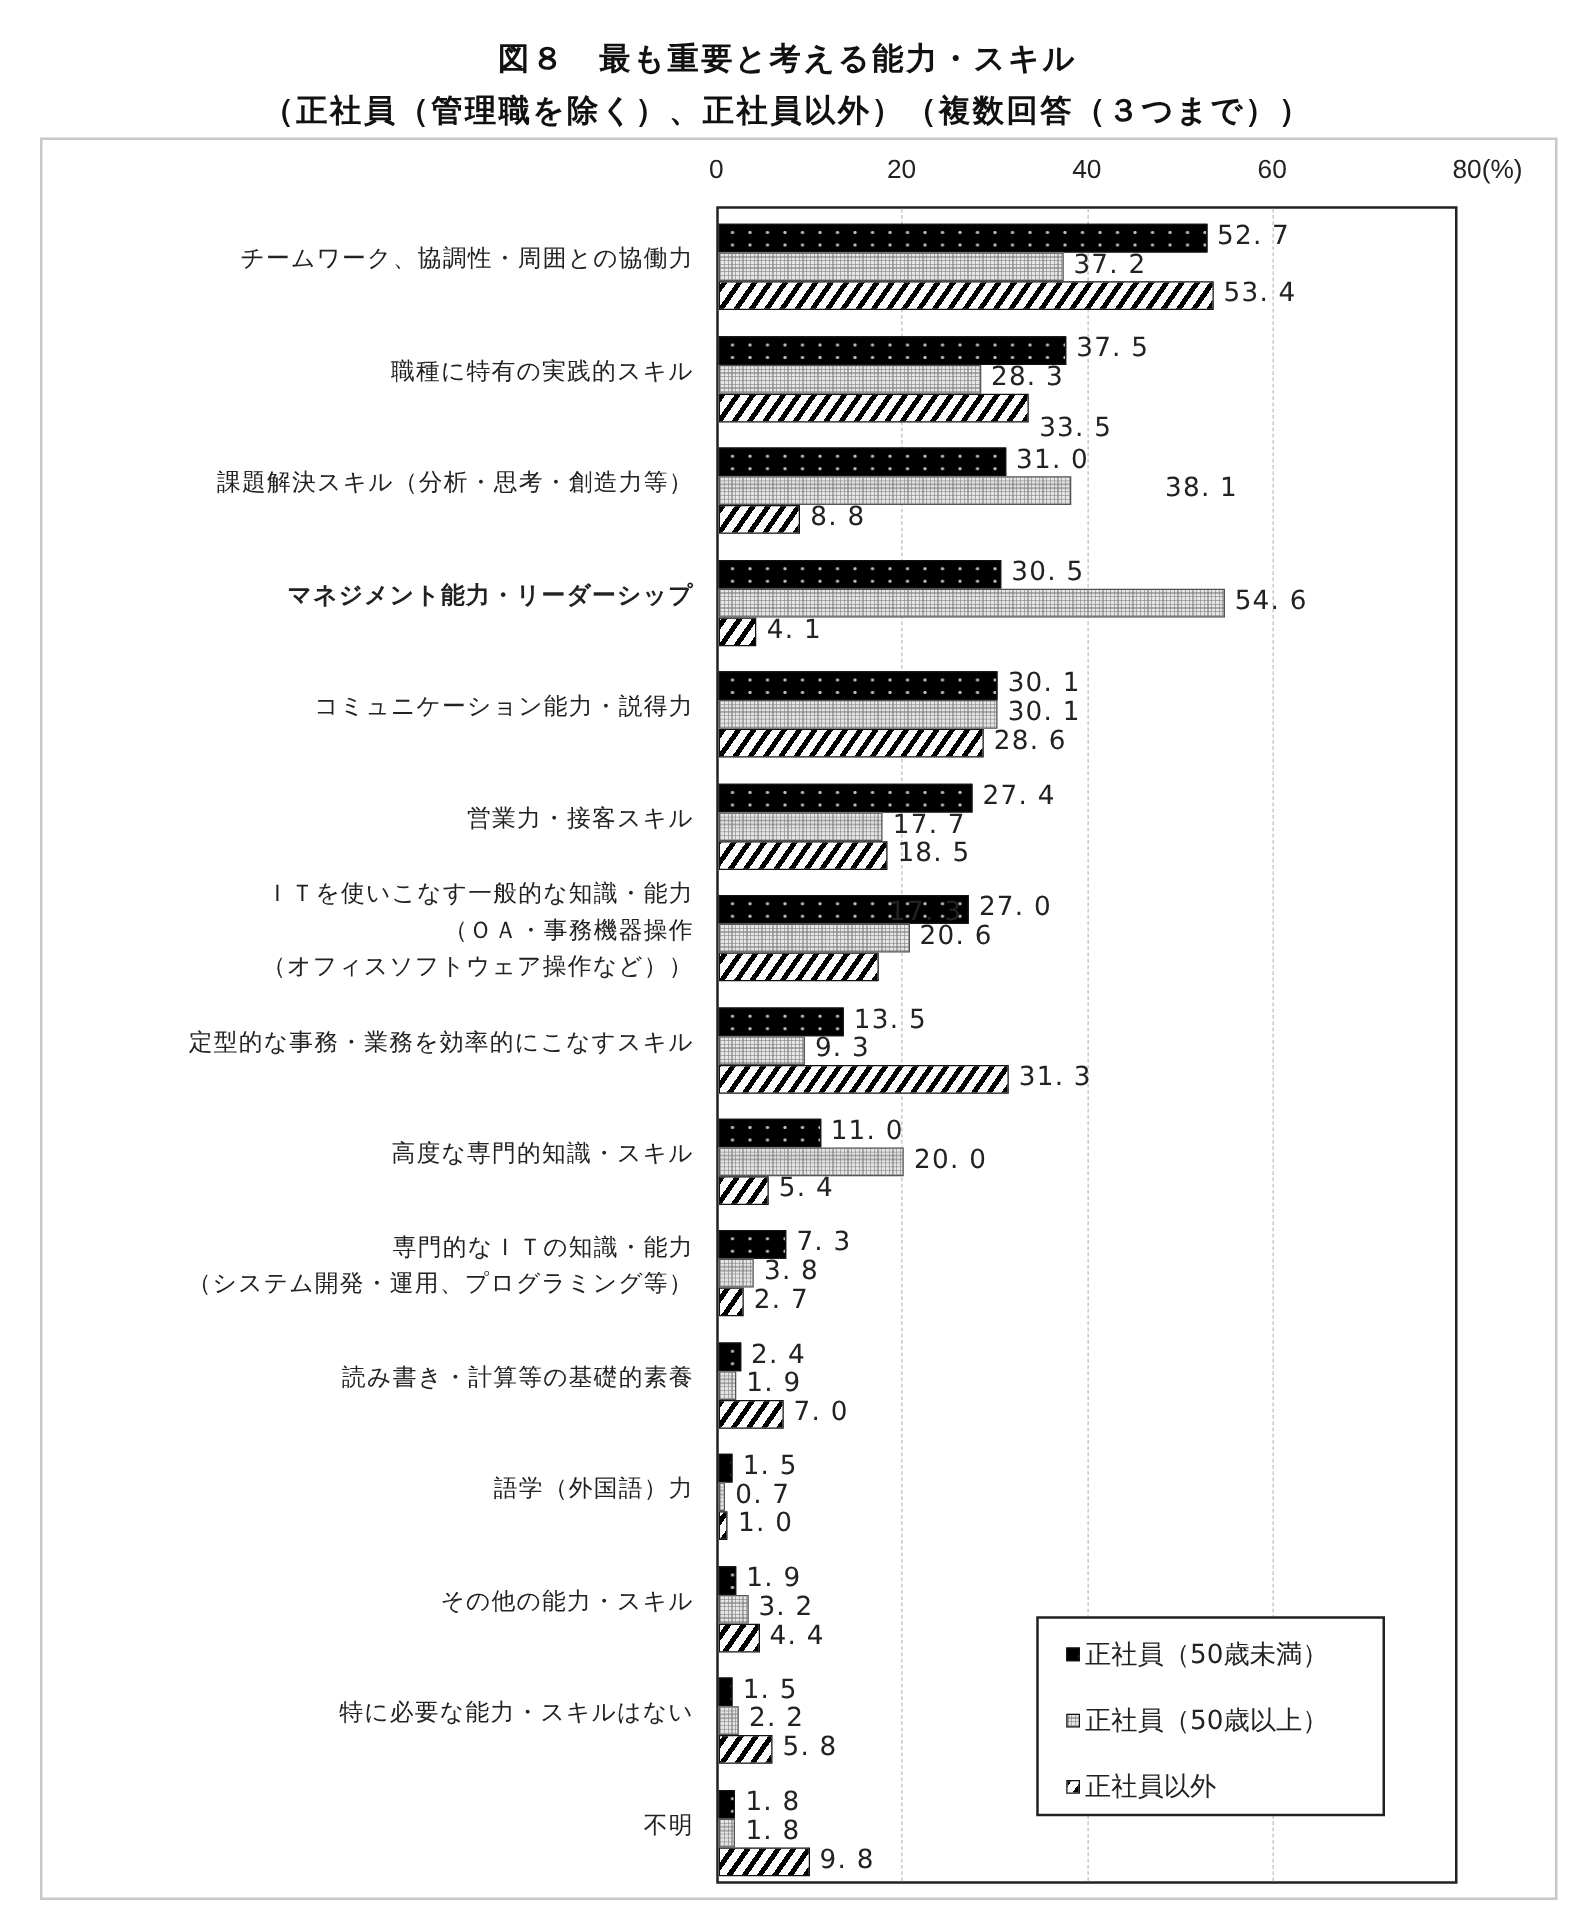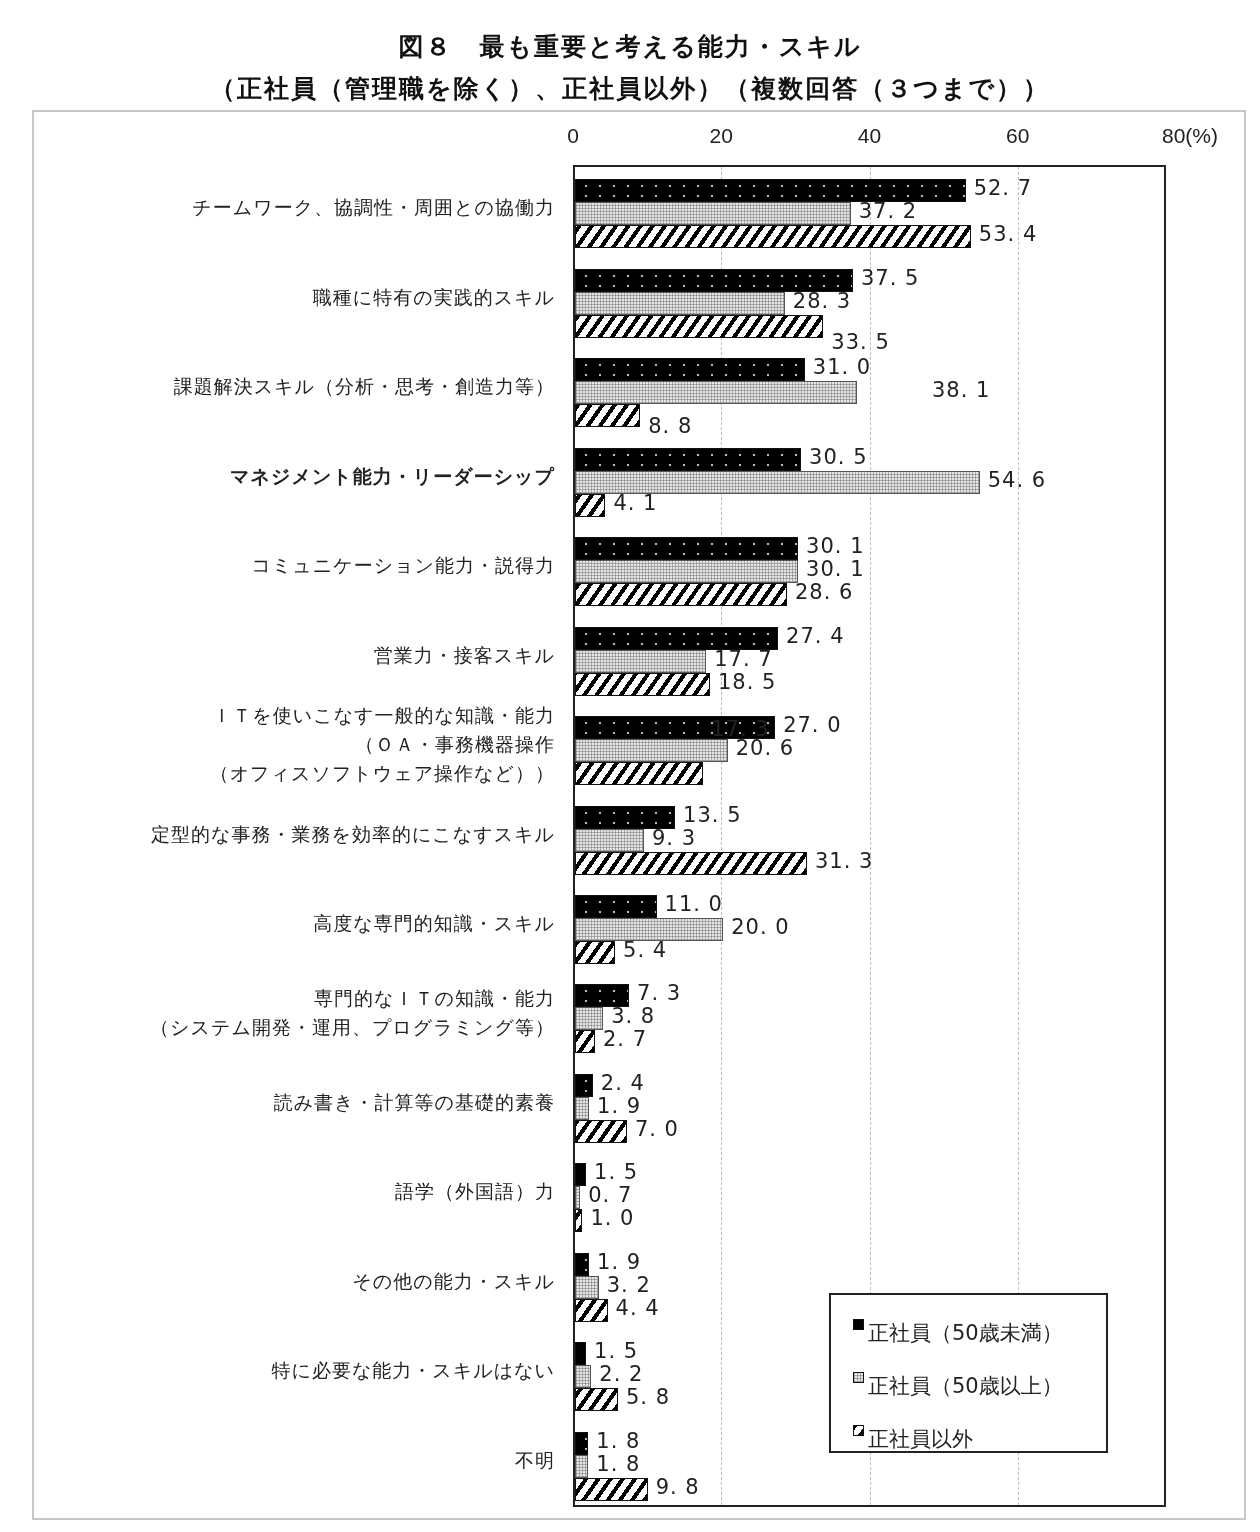--- a/index.html
+++ b/index.html
@@ -30,21 +30,21 @@
           repeating-linear-gradient(0deg, rgba(120,120,120,.55) 0 1px, transparent 1px 3px),
           repeating-linear-gradient(90deg, rgba(120,120,120,.55) 0 1px, transparent 1px 3px);
         border-color: #555; }
   .s2 { background-color: #fff;
         background-image: repeating-linear-gradient(-55deg, #000 0 4px, #fff 4px 10px); }
   .val { position: absolute; font-size: 21px; color: #222; line-height: 23px; white-space: nowrap;
          letter-spacing: 1px; }
   .legend { position: absolute; left: 829px; top: 1293px; width: 279px; height: 160px;
             border: 2px solid #222; background: #fff; box-sizing: border-box; }
   .legend-item { position: absolute; left: 22px; font-size: 21px; color: #222;
-                 display: flex; white-space: nowrap; margin-top: 10px; }
+                 display: flex; align-items: center; white-space: nowrap; }
   .swatch { display: inline-block; width: 11px; height: 11px; margin-right: 4px;
             box-sizing: border-box; border: 1px solid #111; }
 </style>
 </head>
 <body>
 
 <div id="title1" class="title">図８　最も重要と考える能力・スキル</div>
 <div id="title2" class="title">（正社員（管理職を除く）、正社員以外）（複数回答（３つまで））</div>
 
 <div class="frame"></div>
@@ -131,21 +131,21 @@
 
 <div id="values">
     <div class="val" style="left: 973.639px; top: 177.233px;">52. 7</div>
     <div class="val" style="left: 858.745px; top: 200.233px;">37. 2</div>
     <div class="val" style="left: 978.827px; top: 223.233px;">53. 4</div>
     <div class="val" style="left: 860.969px; top: 266.7px;">37. 5</div>
     <div class="val" style="left: 792.774px; top: 289.7px;">28. 3</div>
     <div class="val" style="left: 831.319px; top: 331px;">33. 5</div>
     <div class="val" style="left: 812.788px; top: 356.167px;">31. 0</div>
     <div class="val" style="left: 900px; top: 379.167px; margin-left: 32px;">38. 1</div>
-    <div class="val" style="left: 648.23px; top: 402.167px; margin-top: 13px;">8. 8</div>
+    <div class="val" style="left: 648.23px; top: 402.167px;">8. 8</div>
     <div class="val" style="left: 809.081px; top: 445.633px;">30. 5</div>
     <div class="val" style="left: 987.722px; top: 468.633px;">54. 6</div>
     <div class="val" style="left: 613.391px; top: 491.633px;">4. 1</div>
     <div class="val" style="left: 806.116px; top: 535.1px;">30. 1</div>
     <div class="val" style="left: 806.116px; top: 558.1px;">30. 1</div>
     <div class="val" style="left: 794.997px; top: 581.1px;">28. 6</div>
     <div class="val" style="left: 786.102px; top: 624.567px;">27. 4</div>
     <div class="val" style="left: 714.201px; top: 647.567px;">17. 7</div>
     <div class="val" style="left: 717.908px; top: 670.567px;">18. 5</div>
     <div class="val" style="left: 783.138px; top: 714.033px;">27. 0</div>

